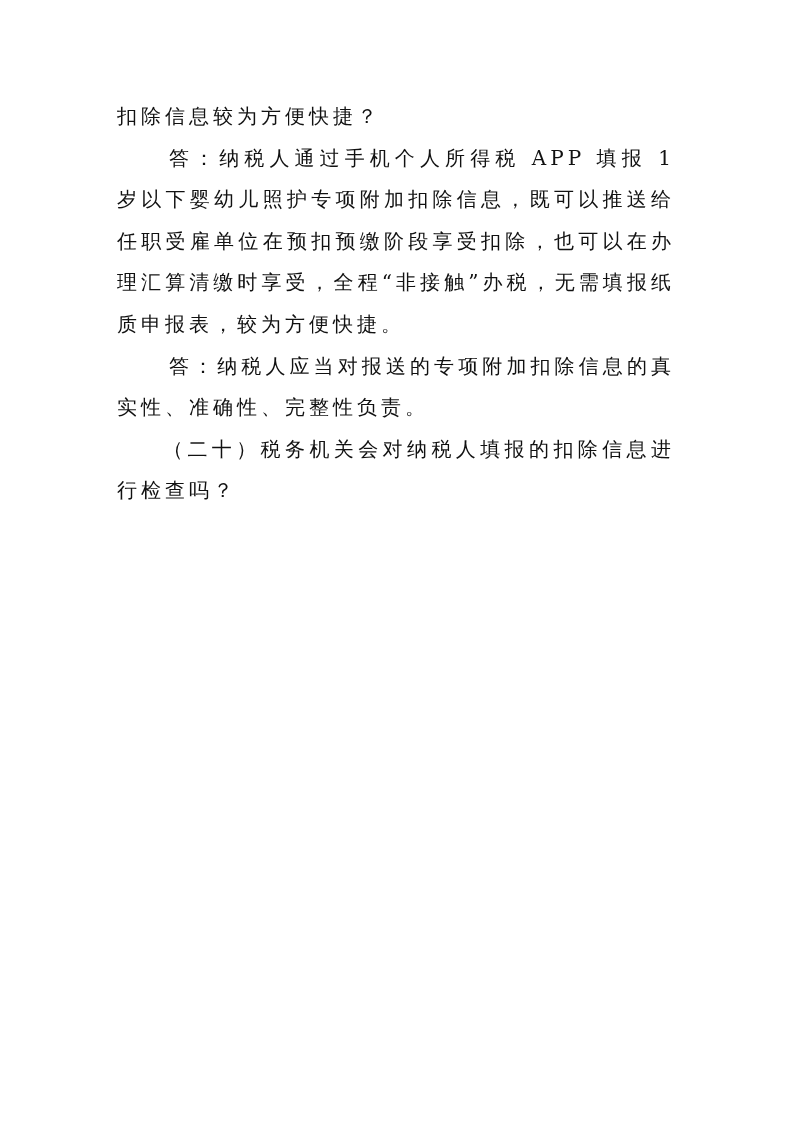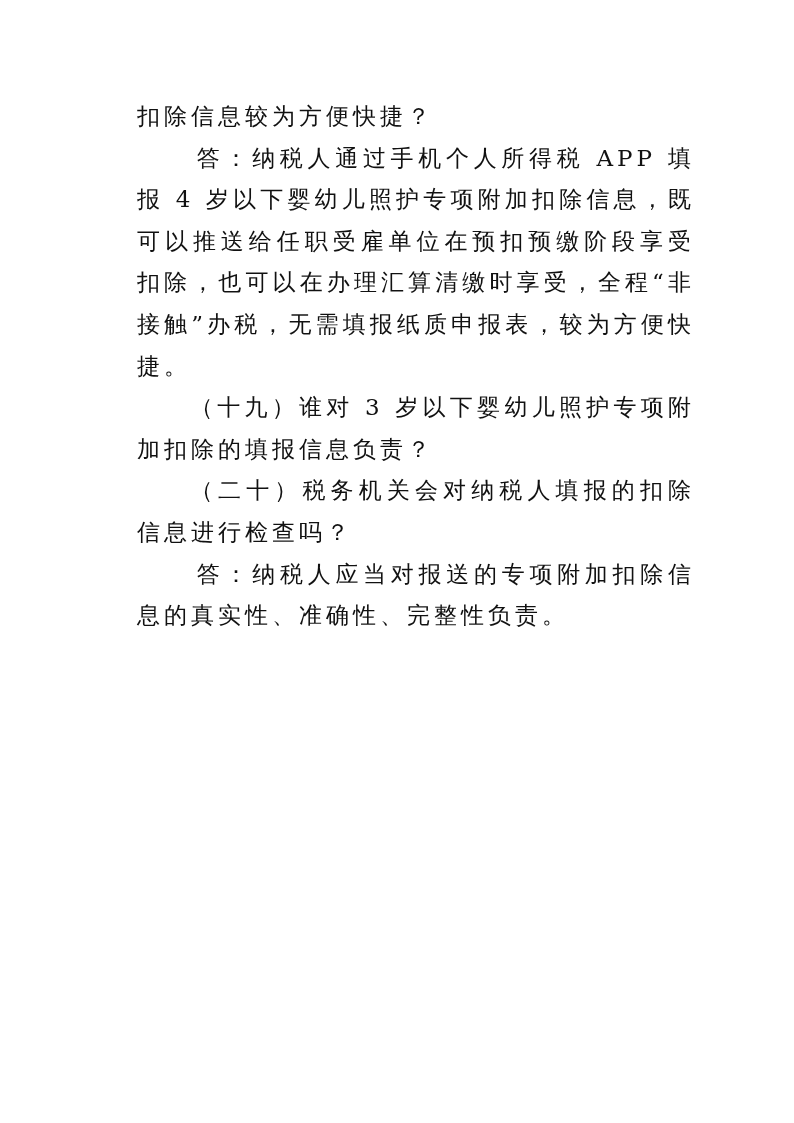--- a/index.html
+++ b/index.html
@@ -3,34 +3,32 @@
 <meta charset="utf-8">
 <style>
   html, body { margin: 0; padding: 0; background: #ffffff; }
   body { width: 794px; height: 1123px; position: relative; overflow: hidden; }
   .page {
     position: absolute;
     left: 117px;
     top: 96px;
     width: 558px;
     font-family: "DejaVu Serif", "Liberation Serif", serif;
-    font-size: 23px;
+    font-size: 20px;
     line-height: 41.6px;
     color: #111111;
     text-align: justify;
     text-justify: inter-character;
     letter-spacing: 4px;
-    margin-left: 20px;
   }
   .para { margin: 0; }
   .indent { text-indent: 2.6em; }
   .q-indent { text-indent: 2.3em; }
 </style>
 </head>
 <body>
 
 <div class="page">
   <p class="para">扣除信息较为方便快捷？</p>
-  <p class="para indent">答：纳税人通过手机个人所得税 APP 填报 4 岁以下婴幼儿照护专项附加扣除信息，既可以推送给任职受雇单位在预扣预缴阶段享受扣除，也可以在办理汇算清缴时享受，全程“非接触”办税，无需填报纸质申报表，较为方便快捷。</p>
-  <p class="para q-indent">（十九）谁对 3 岁以下婴幼儿照护专项附加扣除的填报信息负责？</p>
+  <p class="para indent">答：纳税人通过手机个人所得税 APP 填报 1 岁以下婴幼儿照护专项附加扣除信息，既可以推送给任职受雇单位在预扣预缴阶段享受扣除，也可以在办理汇算清缴时享受，全程“非接触”办税，无需填报纸质申报表，较为方便快捷。</p>
+  <p class="para indent">答：纳税人应当对报送的专项附加扣除信息的真实性、准确性、完整性负责。</p>
   <p class="para q-indent">（二十）税务机关会对纳税人填报的扣除信息进行检查吗？</p>
-  <p class="para indent">答：纳税人应当对报送的专项附加扣除信息的真实性、准确性、完整性负责。</p>
 </div>
 
 </body></html>

